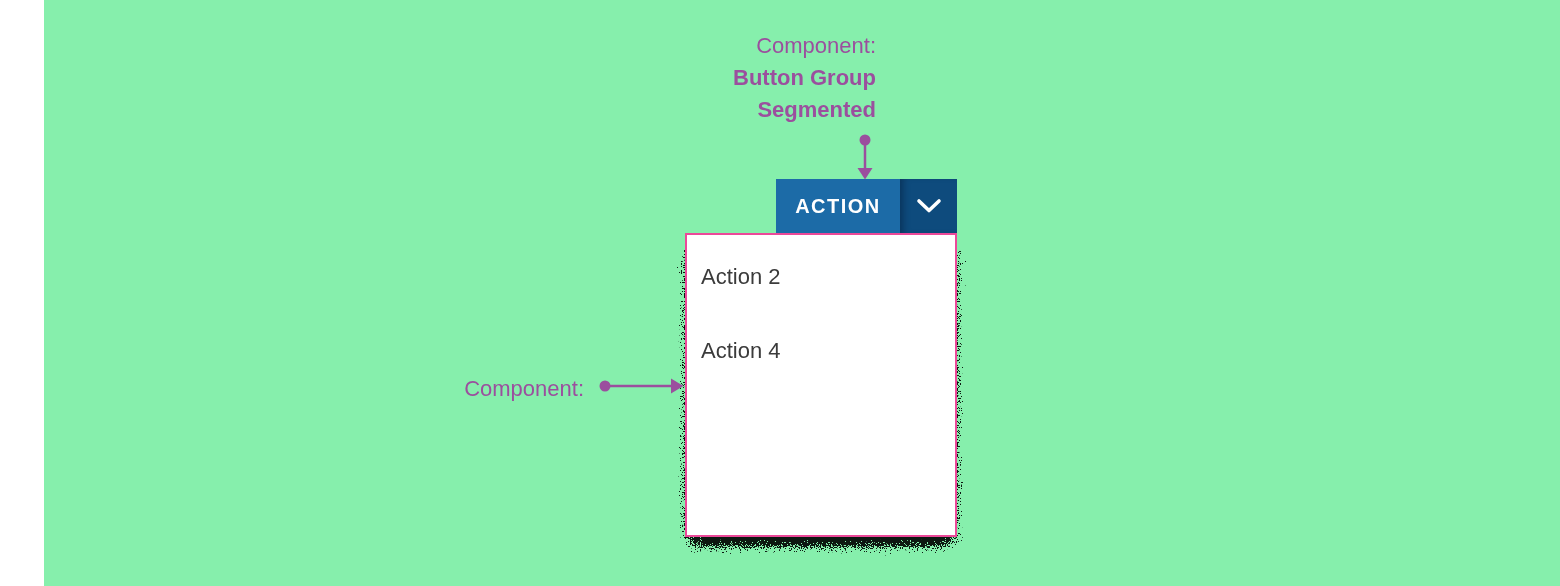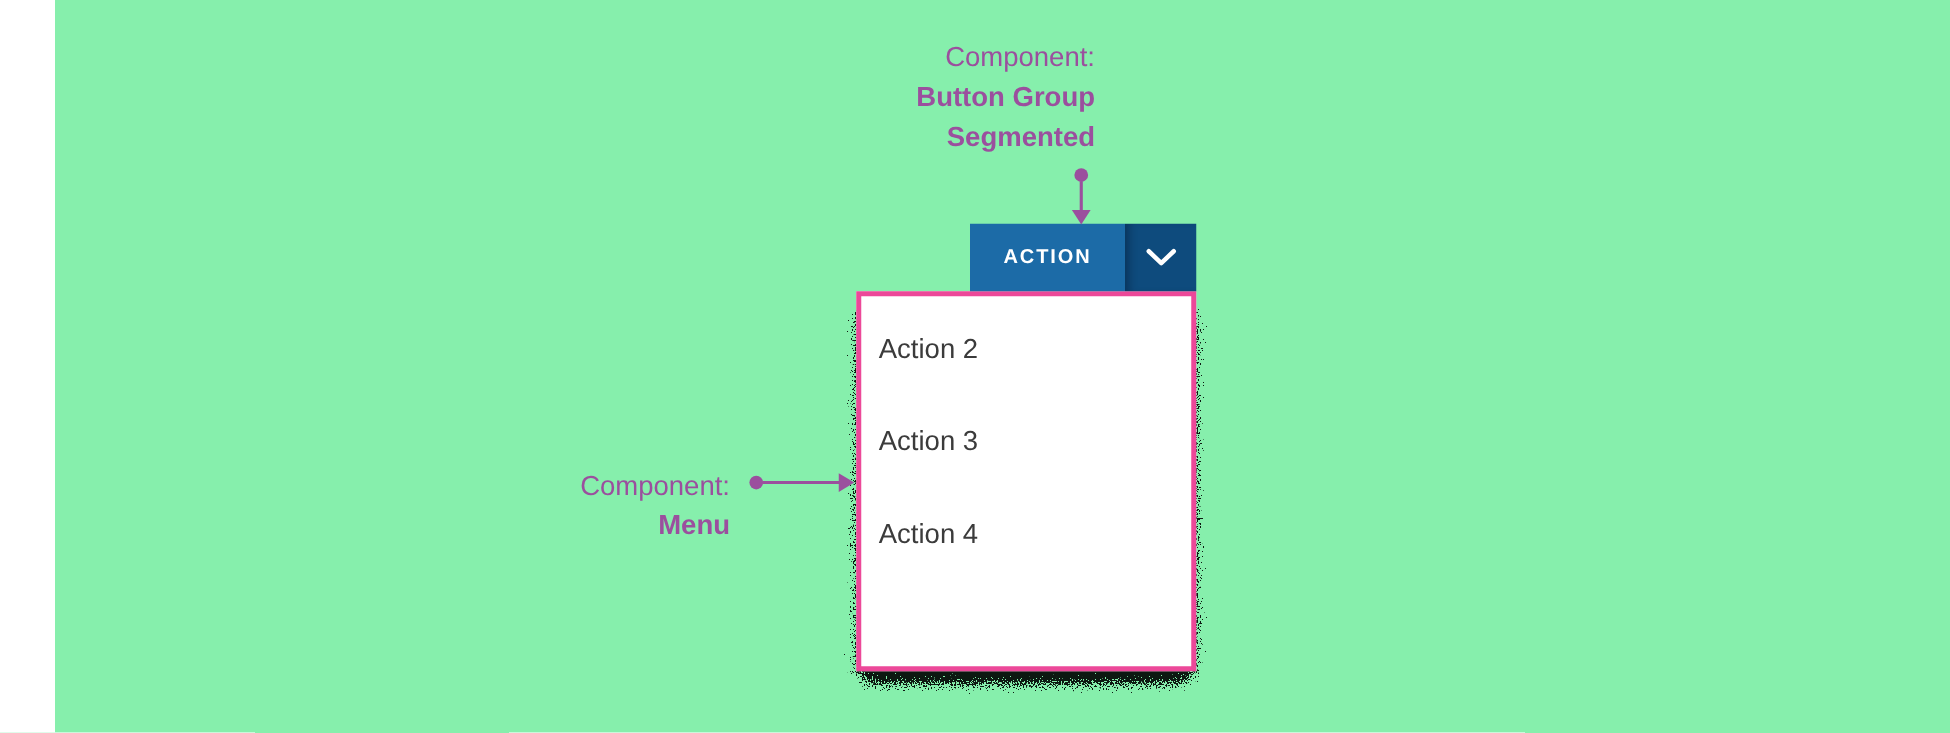--- a/index.html
+++ b/index.html
@@ -43,21 +43,21 @@
     left: 732px; top: 179px;
     height: 54px;
     display: flex;
     z-index: 3;
   }
   .btn-action {
     width: 124px; height: 54px;
     background: #1C6BA7;
     color: #ffffff;
     font-family: "Liberation Sans", "DejaVu Sans", sans-serif;
-    font-size: 16px;
+    font-size: 20px;
     font-weight: 700;
     letter-spacing: 1.5px;
     border: none;
     display: flex;
     align-items: center;
     justify-content: center;
     cursor: pointer;
     padding: 0;
   }
   .btn-dropdown {
@@ -73,21 +73,21 @@
   }
   .chevron-svg { display: block; }
 
   
   .menu {
     position: absolute;
     left: 641px; top: 233px;
     width: 272px; height: 304px;
     box-sizing: border-box;
     background: #ffffff;
-    border: 4px solid #ec4899;
+    border: 2px solid #ec4899;
     z-index: 2;
     padding-top: 5px;
   }
   .menu-item {
     height: 74px;
     display: flex;
     align-items: center;
     padding-left: 14px;
     font-size: 22px;
     color: #3B3B3B;
@@ -118,35 +118,33 @@
   </svg>
 
   <div class="annotation annotation-top">
     <span class="ann-line">Component:</span>
     <span class="ann-line bold">Button Group</span>
     <span class="ann-line bold">Segmented</span>
   </div>
 
   <div class="annotation annotation-left">
     <span class="ann-line">Component:</span>
-    <span class="ann-line bold">Menu</span>
   </div>
 
   <div class="segmented-group">
     <button class="btn-action" type="button">ACTION</button>
     <button class="btn-dropdown" type="button">
       <svg class="chevron-svg" width="26" height="16" viewBox="0 0 26 16" xmlns="http://www.w3.org/2000/svg" aria-hidden="true">
         <polyline points="3,3 13,12.5 23,3" fill="none" stroke="#ffffff" stroke-width="3.6" stroke-linecap="round" stroke-linejoin="round"></polyline>
       </svg>
     </button>
   </div>
 
   <div class="menu">
     <div class="menu-item">Action 2</div>
-    <div class="menu-item">Action 3</div>
     <div class="menu-item">Action 4</div>
   </div>
 
   <svg class="connector-layer" viewBox="0 0 1560 586" xmlns="http://www.w3.org/2000/svg" aria-hidden="true">
 
     <circle cx="821" cy="140" r="5.5" fill="#9B4F9E"></circle>
     <line x1="821" y1="145" x2="821" y2="170" stroke="#9B4F9E" stroke-width="2.5"></line>
     <path d="M 813.5 168 L 828.5 168 L 821 179.5 Z" fill="#9B4F9E"></path>
 
     <circle cx="561" cy="386" r="5.5" fill="#9B4F9E"></circle>

